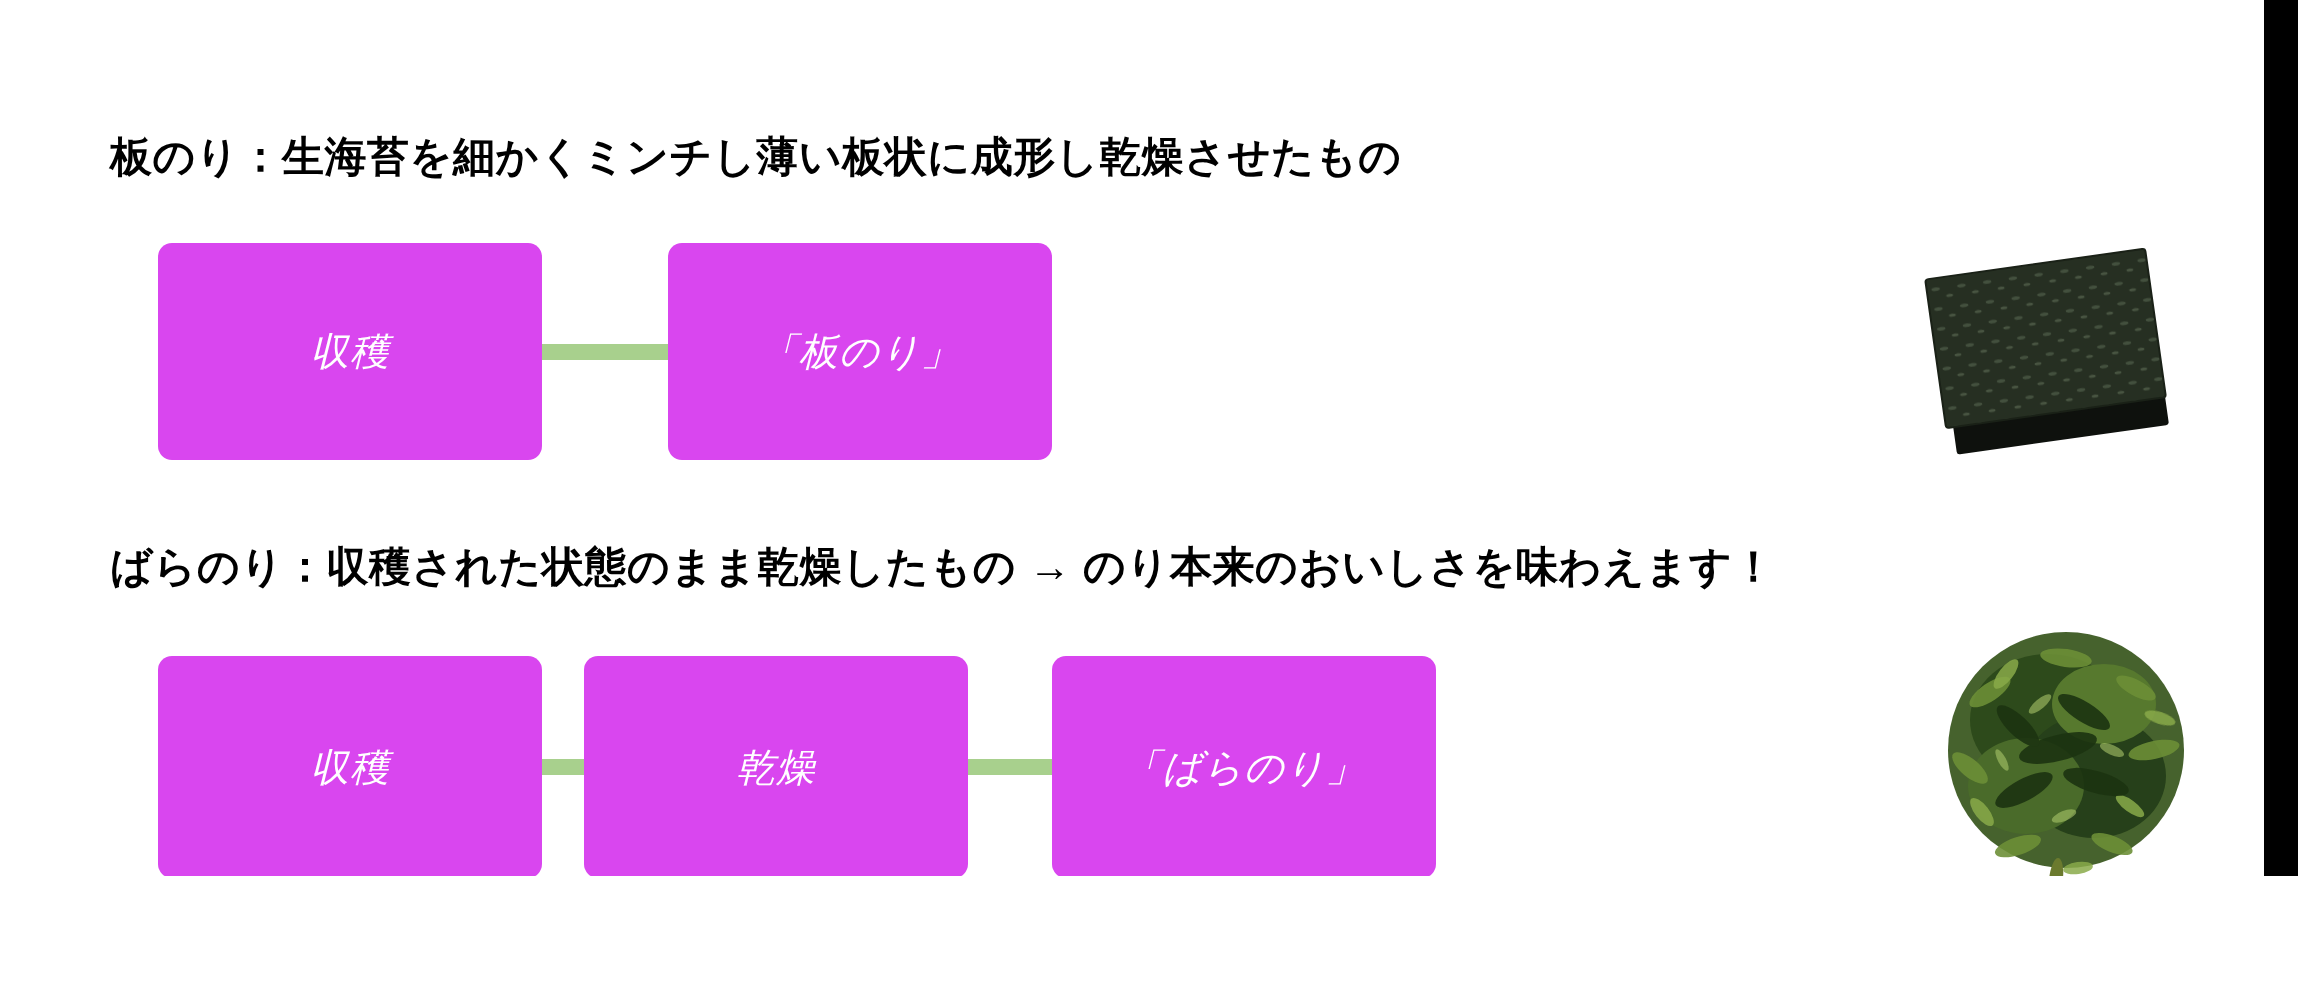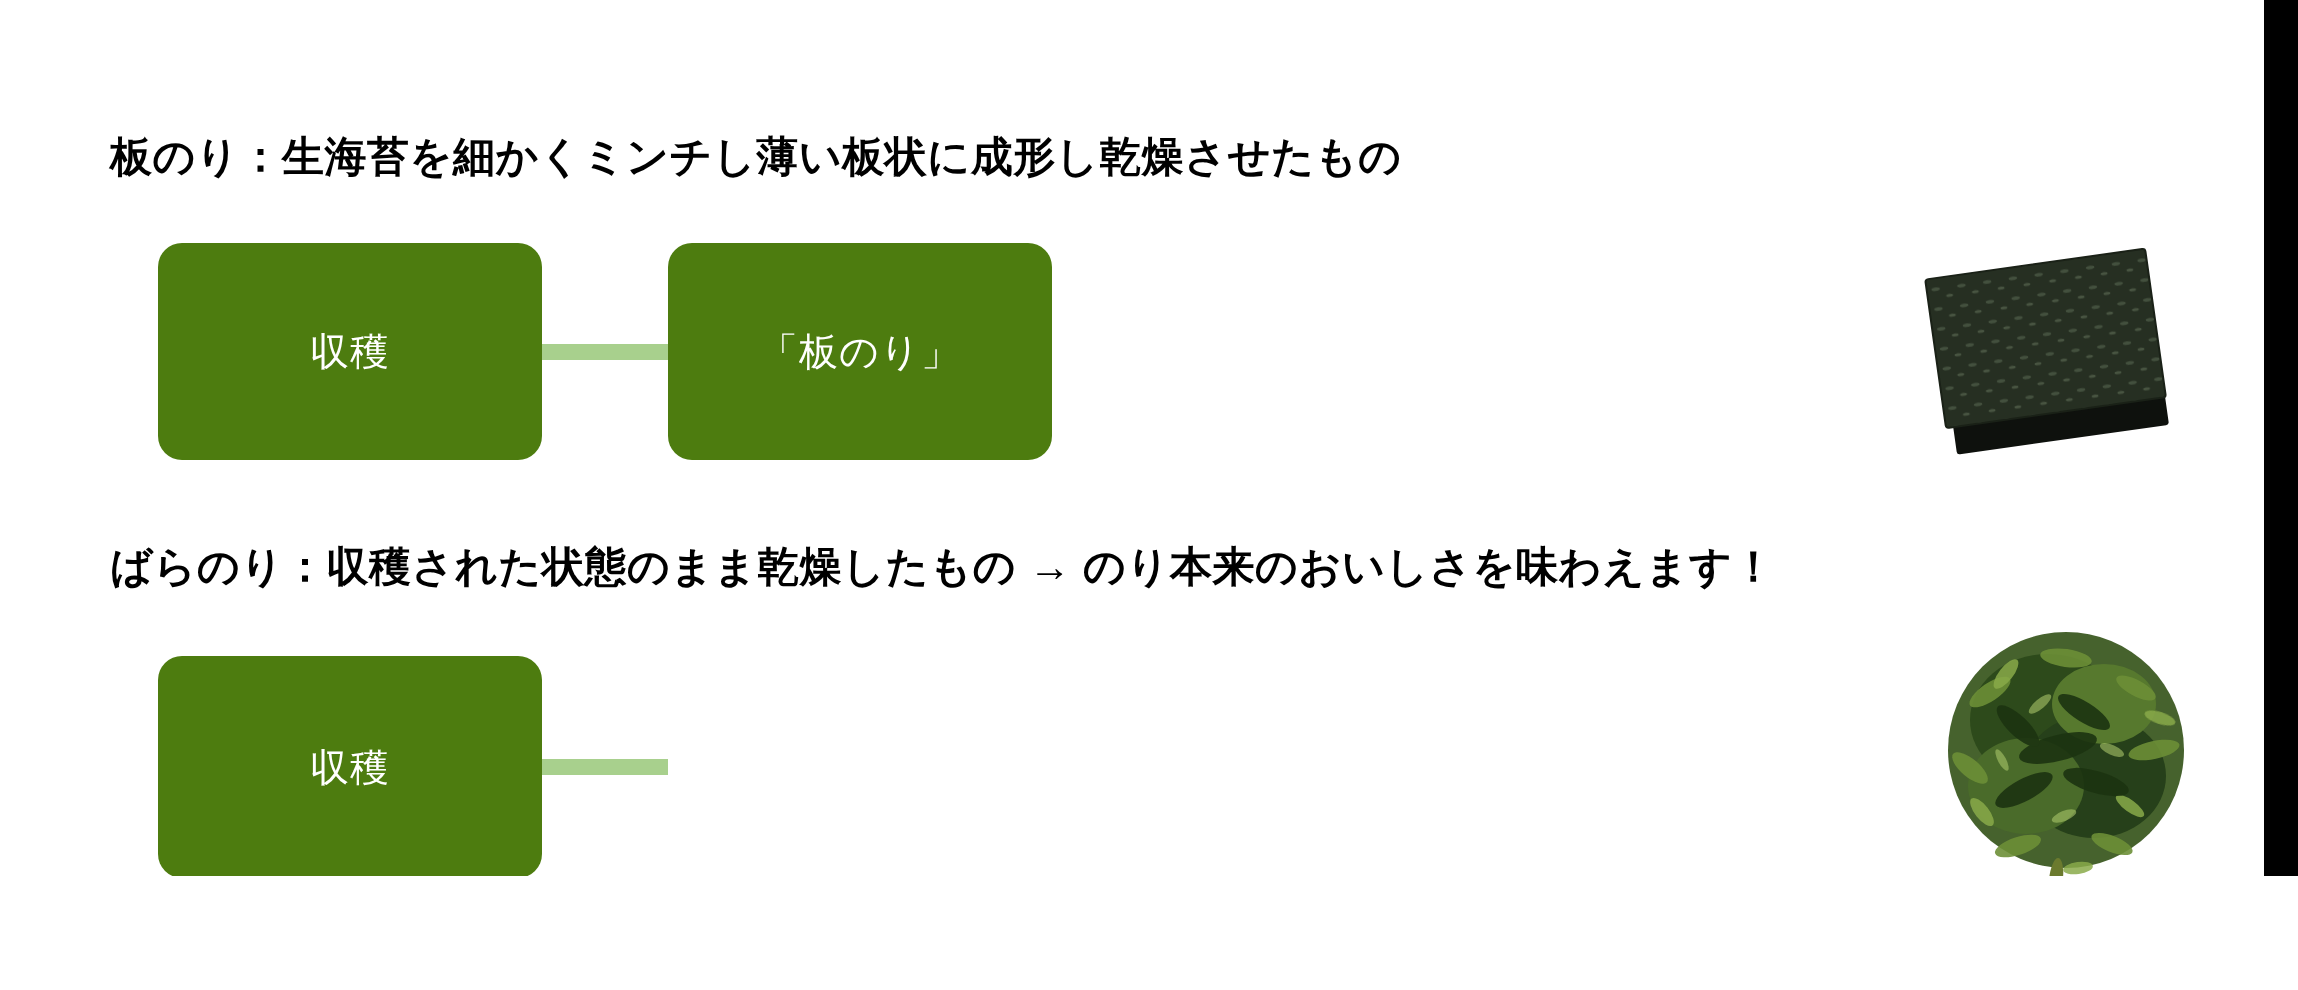--- a/index.html
+++ b/index.html
@@ -46,26 +46,27 @@
     left: 158px;
     display: flex;
     align-items: center;
   }
   .flow-row-1 { top: 243px; }
   .flow-row-2 { top: 656px; }
 
   .flow-box {
     width: 384px;
     height: 217px;
-    background: #4d7c0f;
-    border-radius: 24px;
+    background: #d946ef;
+    border-radius: 14px;
     display: flex;
     align-items: center;
     justify-content: center;
     box-sizing: border-box;
+    font-style: italic;
   }
   .flow-row-2 .flow-box { height: 222px; }
 
   .flow-box-label {
     color: #ffffff;
     font-size: 39px;
     font-weight: normal;
     letter-spacing: 1px;
     white-space: nowrap;
     line-height: 1;
@@ -141,22 +142,28 @@
     </svg>
   </div>
 
   <div class="heading heading-2">ばらのり：収穫された状態のまま乾燥したもの → のり本来のおいしさを味わえます！</div>
 
   <div class="flow-row flow-row-2">
     <div class="flow-box">
       <span class="flow-box-label">収穫</span>
     </div>
     <div class="connector"></div>
-    <div class="connector"></div>
-    <div class="connector"></div>
+    <div class="flow-box">
+      <span class="flow-box-label">乾燥</span>
+    </div>
+    <div class="connector"></div>
+    <div class="connector"></div>
+    <div class="flow-box">
+      <span class="flow-box-label">「ばらのり」</span>
+    </div>
   </div>
 
   <div class="photo-loose">
     <svg viewBox="0 0 330 300" xmlns="http://www.w3.org/2000/svg">
       <rect width="330" height="300" fill="#ffffff"></rect>
       <g>
         <ellipse cx="168" cy="150" rx="118" ry="118" fill="#3c5a22" opacity="0.95"></ellipse>
         <ellipse cx="150" cy="120" rx="78" ry="66" fill="#2d4a1b"></ellipse>
         <ellipse cx="196" cy="176" rx="72" ry="62" fill="#26401a"></ellipse>
         <ellipse cx="128" cy="186" rx="58" ry="48" fill="#4a6b2a"></ellipse>

